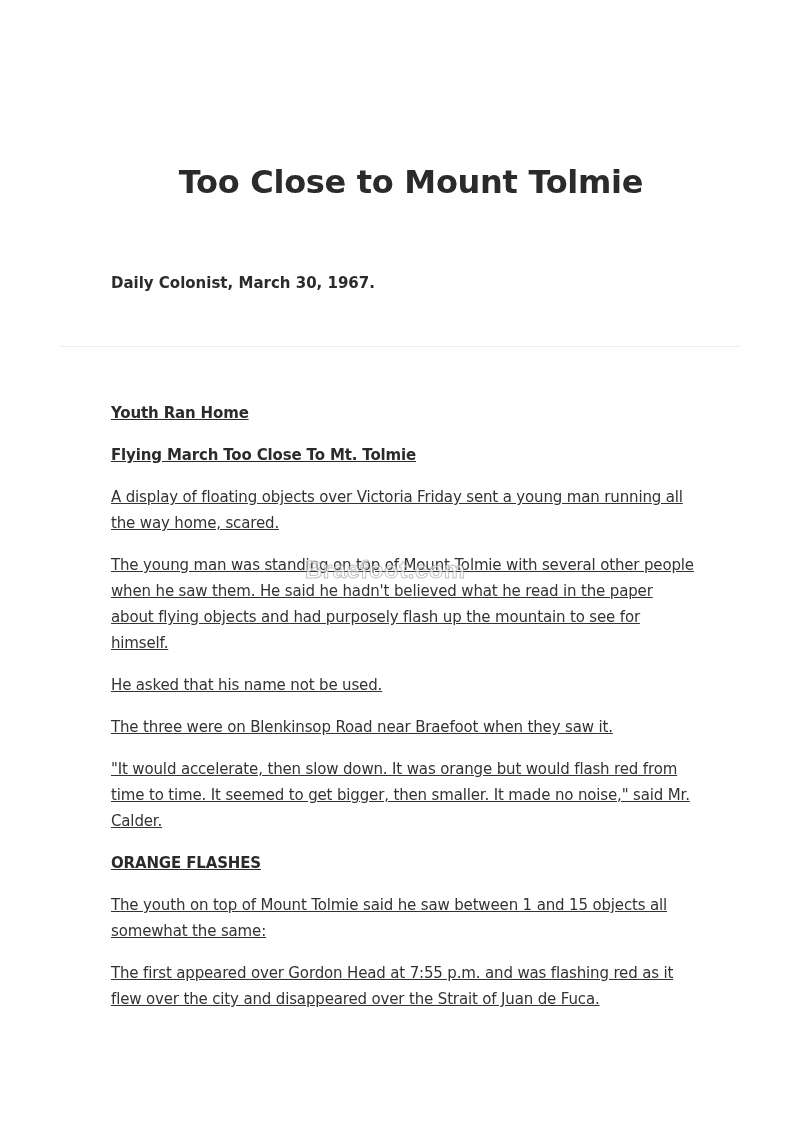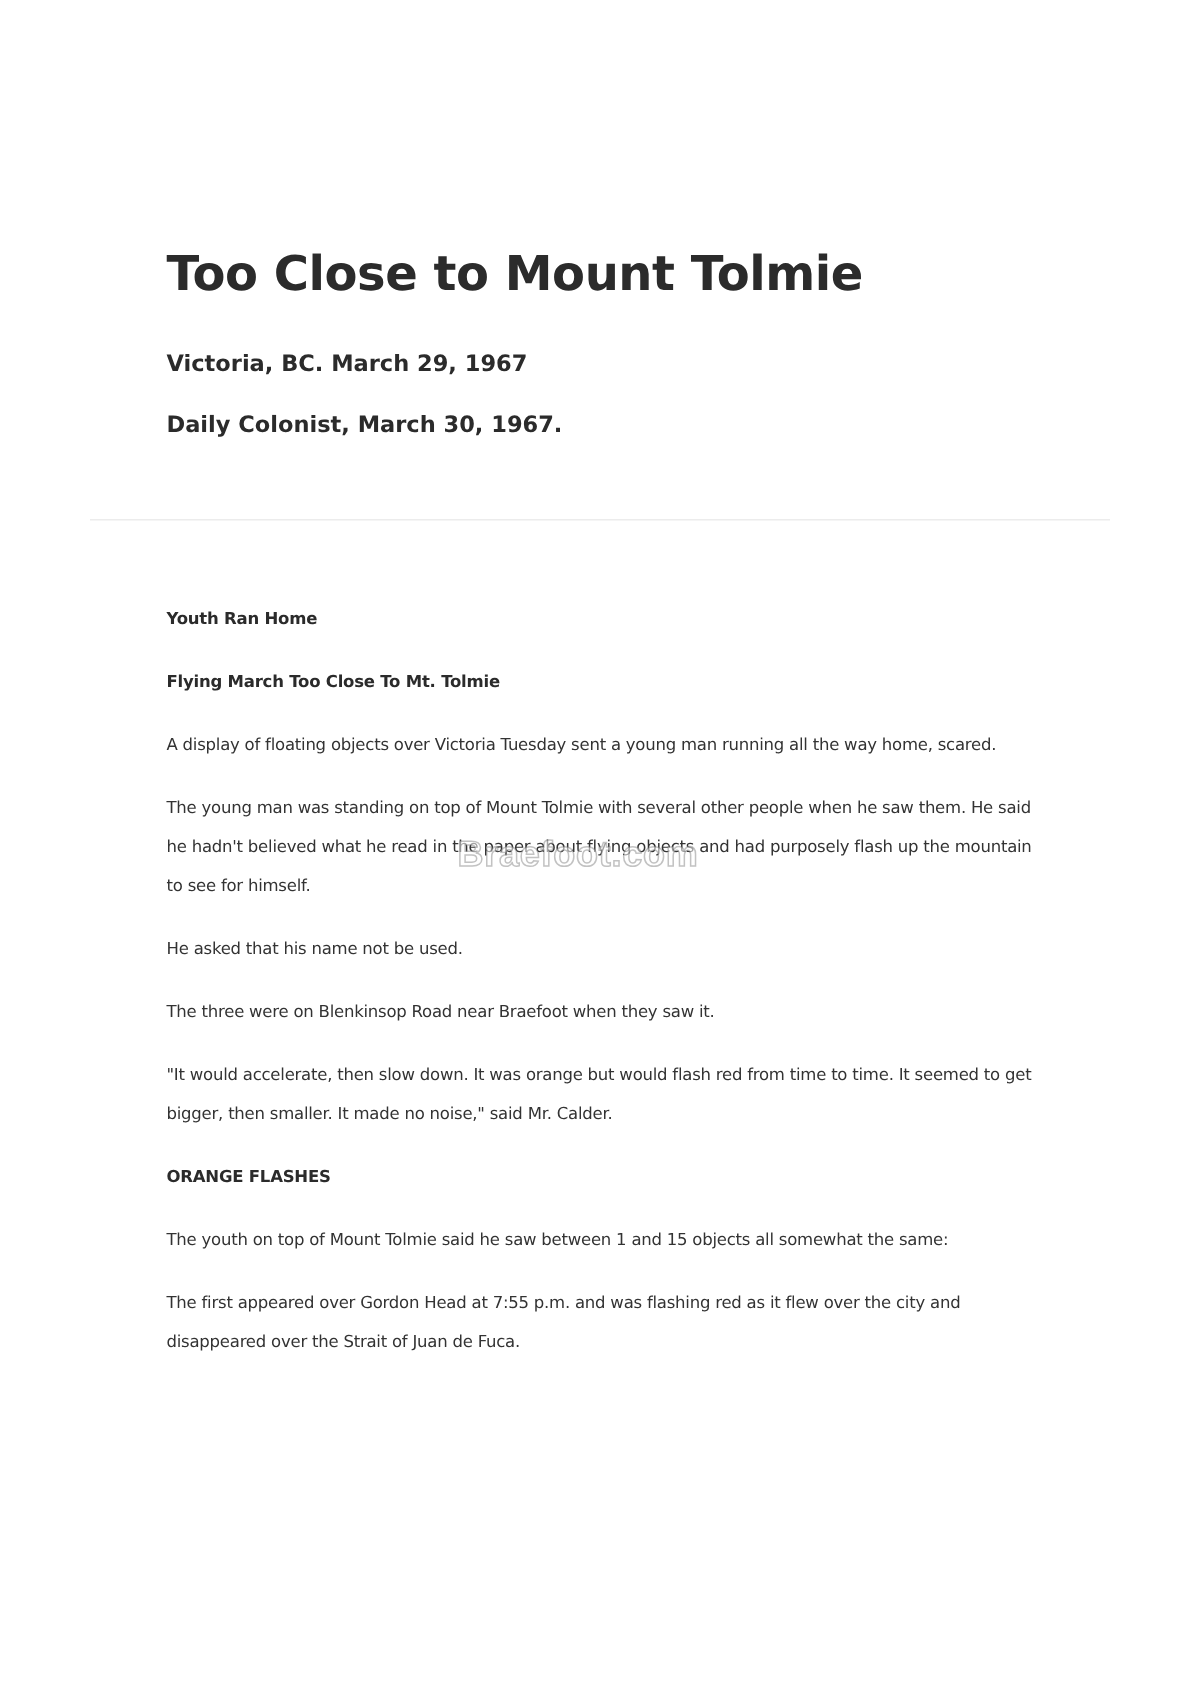--- a/index.html
+++ b/index.html
@@ -21,20 +21,21 @@
       top: 160px;
       width: 600px;
     }
     .title {
       font-size: 32px;
       font-weight: bold;
       margin: 0;
       line-height: 44px;
       color: #2b2b2b;
       letter-spacing: -0.3px;
+      text-align: center;
     }
     .meta {
       font-size: 15px;
       font-weight: bold;
       margin: 0;
       line-height: 20px;
       color: #2b2b2b;
     }
     .meta.location { position: absolute; top: 72px; left: 0; white-space: nowrap; }
     .meta.source { position: absolute; top: 113px; left: 0; white-space: nowrap; }
@@ -47,24 +48,25 @@
       border-top: 1px solid #ececec;
     }
     .article {
       position: absolute;
       left: 111px;
       top: 400px;
       width: 585px;
     }
     .article p {
       margin: 0;
-      font-size: 11px;
+      font-size: 15px;
       line-height: 26px;
       color: #333333;
       letter-spacing: -0.15px;
+      text-decoration: underline;
     }
     .article .subhead {
       font-weight: bold;
       color: #2b2b2b;
     }
     .gap-l { margin-top: 16px !important; }
     .watermark {
       position: absolute;
       left: 305px;
       top: 556px;
@@ -75,30 +77,29 @@
       letter-spacing: 0.5px;
       pointer-events: none;
       font-family: "Liberation Sans", sans-serif;
     }
   </style>
 </head>
 <body>
 
 <div class="header">
   <h1 class="title">Too Close to Mount Tolmie</h1>
-  <p class="meta location">Victoria, BC. March 29, 1967</p>
   <p class="meta source">Daily Colonist, March 30, 1967.</p>
 </div>
 
 <div class="divider"></div>
 
 <div class="article">
   <p class="subhead">Youth Ran Home</p>
   <p class="subhead gap-l">Flying March Too Close To Mt. Tolmie</p>
-  <p class="gap-l">A display of floating objects over Victoria Tuesday sent a young man running all the way home, scared.</p>
+  <p class="gap-l">A display of floating objects over Victoria Friday sent a young man running all the way home, scared.</p>
   <p class="gap-l">The young man was standing on top of Mount Tolmie with several other people when he saw them. He said he hadn't believed what he read in the paper about flying objects and had purposely flash up the mountain to see for himself.</p>
   <p class="gap-l">He asked that his name not be used.</p>
   <p class="gap-l">The three were on Blenkinsop Road near Braefoot when they saw it.</p>
   <p class="gap-l">"It would accelerate, then slow down. It was orange but would flash red from time to time. It seemed to get bigger, then smaller. It made no noise," said Mr. Calder.</p>
   <p class="subhead gap-l">ORANGE FLASHES</p>
   <p class="gap-l">The youth on top of Mount Tolmie said he saw between 1 and 15 objects all somewhat the same:</p>
   <p class="gap-l">The first appeared over Gordon Head at 7:55 p.m. and was flashing red as it flew over the city and disappeared over the Strait of Juan de Fuca.</p>
 </div>
 
 <div class="watermark">Braefoot.com</div>

